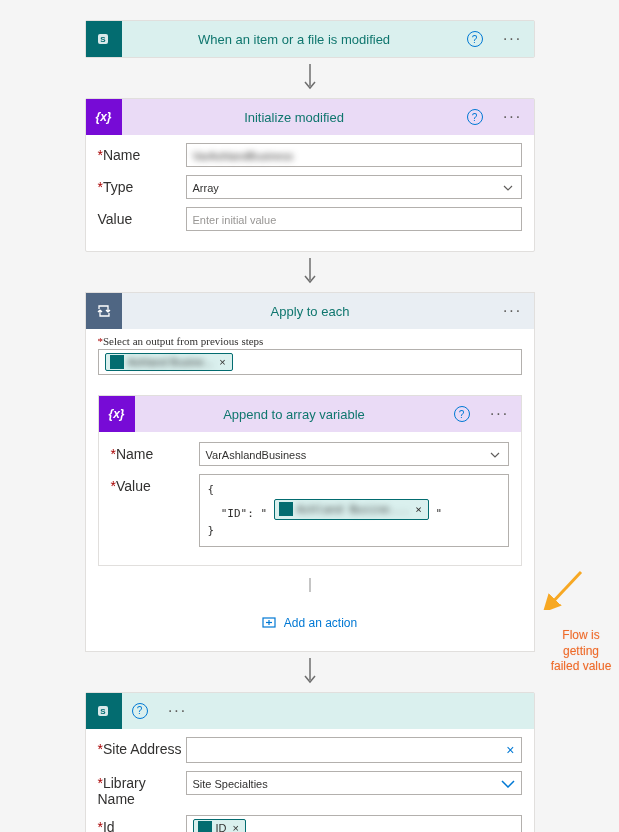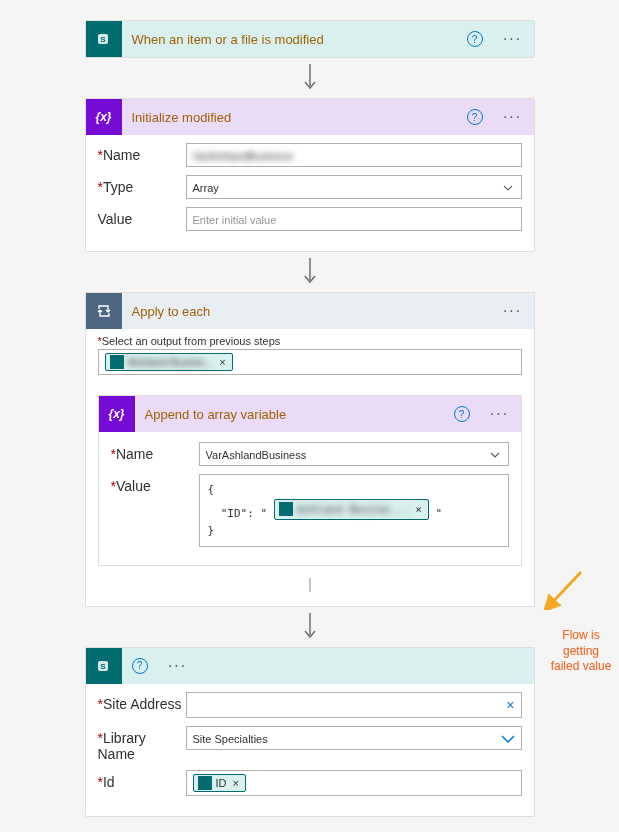--- a/index.html
+++ b/index.html
@@ -11,21 +11,21 @@
 .step-header { display: flex; align-items: center; height: 36px; padding: 0 8px 0 0; gap: 10px; }
 .step-header.teal { background: #daf0ee; }
 .step-header.purple { background: #eadbf6; }
 .step-header.gray { background: #e9eef3; }
 
 .icon-box { width: 36px; height: 36px; display: flex; align-items: center; justify-content: center; color: #fff; font-weight: bold; }
 .icon-box.teal { background: #036c70; }
 .icon-box.purple { background: #770bd6; }
 .icon-box.darkblue { background: #4f6683; }
 
-.step-title { flex: 1; font-size: 13px; color: #a16207; }
+.step-title { flex: 1; font-size: 13px; color: #0f766e; text-align: center; }
 .help-icon { width: 16px; height: 16px; border: 1.2px solid #0078d4; border-radius: 50%; color: #0078d4; font-size: 10px; display: flex; align-items: center; justify-content: center; margin-right: 6px; cursor: pointer; }
 .dots { color: #605e5c; font-size: 16px; cursor: pointer; padding: 0 4px; letter-spacing: 1px; }
 
 .step-body { padding: 8px 12px 12px; }
 .form-row { display: flex; align-items: flex-start; margin-bottom: 8px; }
 .form-label { width: 88px; padding-top: 4px; font-size: 14px; color: #323130; flex-shrink: 0; }
 .form-label .req { color: #a80000; }
 .form-input { flex: 1; border: 1px solid #b3b0ad; padding: 4px 6px; font-size: 11px; background: #fff; min-height: 24px; display: flex; align-items: flex-end; }
 .form-input.placeholder { color: #989694; }
 .select-input { position: relative; }
@@ -51,21 +51,21 @@
 .token-field { flex: 1; border: 1px solid #b3b0ad; padding: 3px 6px; min-height: 26px; display: flex; align-items: center; gap: 4px; flex-wrap: wrap; }
 
 .clear-x { margin-left: auto; color: #0078d4; font-size: 14px; cursor: pointer; }
 
 .big-caret { margin-left: auto; }
 
 .annot-arrow { position: absolute; right: 36px; top: 570px; width: 40px; height: 40px; pointer-events: none; }
 .annot-text { position: absolute; right: 4px; top: 628px; width: 68px; color: #ee6b2a; font-size: 12px; text-align: center; line-height: 1.3; text-shadow: 0 0 1px rgba(238,107,42,.3); }
 
 .apply-container { width: 450px; margin: 0 auto; background: #fff; border: 1px solid #e1dfdd; padding-bottom: 4px; }
-.sub-label { font-size: 11px; padding: 6px 12px 2px; }
+.sub-label { font-size: 11px; padding: 6px 12px 2px; font-family: Liberation Serif, serif; }
 .sub-label .req { color: #a80000; }
 
 .pad-row { padding: 0 12px 8px; }
 </style>
 </head>
 <body>
 
 <div class="canvas">
 
   <div class="step-card">
@@ -183,20 +183,30 @@
         </div>
       </div>
     </div>
 
     <div class="arrow">
         <svg width="14" height="18">
           <line x1="7" y1="0" x2="7" y2="14" stroke="#9e9e9e" stroke-width="1.2"></line>
         </svg>
       </div>
 
+    <div class="add-action">
+      <a>
+        <svg width="16" height="14">
+            <rect x="1" y="2" width="12" height="9" fill="none" stroke="#0078d4" stroke-width="1.2"></rect>
+            <line x1="7" y1="4" x2="7" y2="9" stroke="#0078d4" stroke-width="1.2"></line>
+            <line x1="4" y1="6.5" x2="10" y2="6.5" stroke="#0078d4" stroke-width="1.2"></line>
+          </svg>
+        <span>Add an action</span>
+      </a>
+    </div>
   </div>
 
   <div class="arrow">
       <svg width="14" height="28">
         <line x1="7" y1="0" x2="7" y2="22" stroke="#6e6e6e" stroke-width="1.5"></line>
         <polyline points="2,18 7,24 12,18" fill="none" stroke="#6e6e6e" stroke-width="1.5"></polyline>
       </svg>
     </div>
 
   <div class="step-card">

